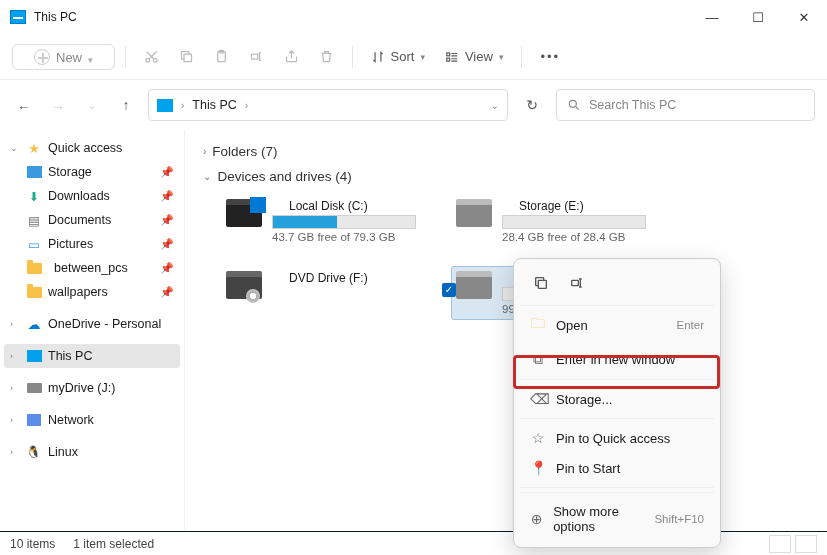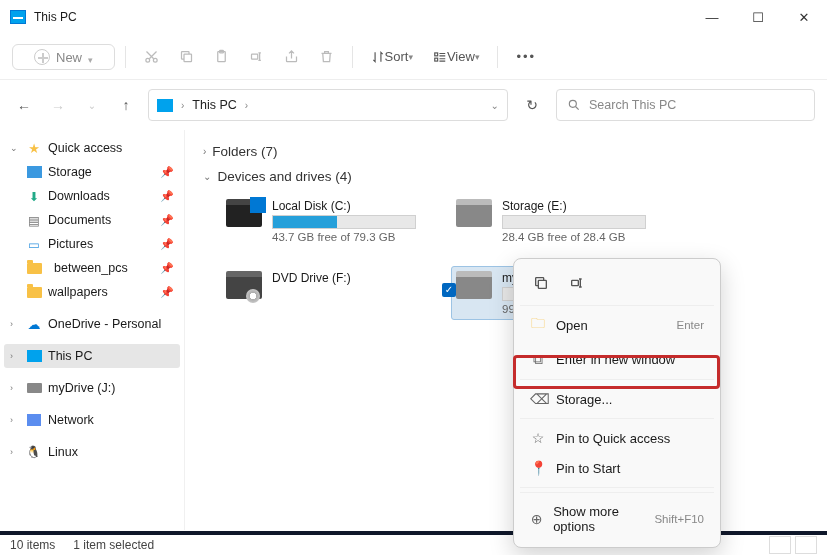--- a/index.html
+++ b/index.html
@@ -4,21 +4,21 @@
 <style>
   * { box-sizing: border-box; font-family: "Segoe UI", Arial, sans-serif; }
   body { margin: 0; background: #fff; width: 827px; height: 555px; overflow: hidden; position: relative; color: #1a1a1a; font-size: 12.5px; }
   .titlebar { height: 34px; display: flex; align-items: center; padding-left: 10px; }
   .titlebar .icon { width: 16px; height: 14px; background: #00a2ed; border: 1px solid #0078d4; margin-right: 8px; position: relative; }
   .titlebar .icon:before { content:""; position:absolute; left:2px; top:6px; width:10px; height:2px; background:#fff; }
   .titlebar .title { font-size: 12px; }
   .winbtns { margin-left: auto; display:flex; }
   .winbtn { width:46px; height:34px; display:flex; align-items:center; justify-content:center; font-size:13px; color:#333; }
   .toolbar { height: 46px; border-bottom:1px solid #eee; display:flex; align-items:center; padding: 0 12px; gap:4px; }
-  .tbtn { padding:6px 8px; border-radius:4px; color:#555; display:flex; align-items:center; font-size:13px; }
+  .tbtn { padding:6px 8px; border-radius:4px; color:#555; display:flex; align-items:center; gap:6px; font-size:13px; }
   .tbtn.disabled { color:#bbb; }
   .newbtn { border:1px solid #ddd; padding:4px 21px; border-radius:6px; display:flex; align-items:flex-end; gap:6px; color:#888; font-size:13px;}
   .newbtn .plus { width:16px; height:16px; border:1px solid #ccc; border-radius:50%; position:relative; }
   .newbtn .plus:before,.newbtn .plus:after{content:"";position:absolute;background:#ccc;}
   .newbtn .plus:before{left:7px;top:3px;width:2px;height:10px;}
   .newbtn .plus:after{top:7px;left:3px;height:2px;width:10px;}
   .sep { width:1px; height:22px; background:#e5e5e5; margin:0 6px; }
   svg { display:block; }
   .navrow { height:50px; display:flex; align-items:center; padding:0 12px; gap:10px; }
   .navarrow { width:24px; text-align:center; color:#555; font-size:14px; }
@@ -51,35 +51,35 @@
   .drives { display:flex; flex-wrap:wrap; gap:18px 30px; }
   .drive { width:200px; display:flex; gap:10px; align-items:flex-start; padding:4px; border:1px solid transparent; border-radius:3px; }
   .drive.selected { background:#d8e6f2; border:1px solid #9cc3e4; }
   .drive .dicon { width:36px; height:28px; background:#888; border-radius:2px; border-top:6px solid #bbb; position:relative; flex-shrink:0;}
   .drive .dicon.sel:before { content:"✓"; position:absolute; left:-14px; top:6px; background:#0067c0; color:#fff; width:14px; height:14px; font-size:10px; text-align:center; line-height:14px; border-radius:2px;}
   .drive .dicon.win { background:#222; border-top:6px solid #444;}
   .drive .dicon.win:after { content:""; position:absolute; right:-4px; top:-8px; width:16px; height:16px; background:#0078d4; }
   .drive .dicon.dvd { background:#444; border-top:6px solid #666;}
   .drive .dicon.dvd:after{content:"";position:absolute;right:2px;bottom:-4px;width:14px;height:14px;border-radius:50%;background:radial-gradient(circle,#fff 30%,#aaa 31%,#ddd);}
   .drive .dinfo { flex:1; font-size:12px; }
-  .drive .dname { margin-bottom:2px; }
+  .drive .dname { margin-bottom:2px;margin-left:17px; }
   .drive .dbar { height:14px; background:#e8e8e8; border:1px solid #d0d0d0; margin-bottom:2px; position:relative; }
   .drive .dbar .fill { height:100%; background:#26a0da; }
   .drive .dbar .fill.sel { background:#fff; opacity:0.5; }
   .drive .dfree { color:#666; font-size:11.5px; }
   .context { position:absolute; left:513px; top:258px; width:208px; background:#f9f9f9; border:1px solid #ccc; border-radius:8px; box-shadow:0 8px 24px rgba(0,0,0,0.18); padding:6px; font-size:13px; z-index:10;}
   .ctx-top { display:flex; gap:6px; padding:4px 6px 8px 6px; border-bottom:1px solid #eee; }
   .ctx-top .cbtn { width:30px; height:28px; display:flex; align-items:center; justify-content:center; border-radius:4px; color:#555;}
   .ctx-row { display:flex; align-items:center; padding:7px 10px; gap:10px; border-radius:4px; }
   .ctx-row .cico { width:16px; text-align:center; color:#666; font-size:14px; }
   .ctx-row .shortcut { margin-left:auto; color:#888; font-size:11.5px; }
   .ctx-row.folder .cico { color:#f8c146; }
   .ctx-divider { height:1px; background:#eee; margin:4px 0; }
   .highlight-box { position:absolute; left:513px; top:355px; width:207px; height:34px; border:3px solid #c52b2b; border-radius:4px; z-index:20; pointer-events:none;}
-  .statusbar { position:absolute; bottom:0; left:0; right:0; height:24px; border-top:4px solid #0f172a; display:flex; align-items:center; padding:0 10px; gap:18px; font-size:12px; color:#444; }
+  .statusbar { position:absolute; bottom:0; left:0; right:0; height:24px; border-top:1px solid #0f172a; display:flex; align-items:center; padding:0 10px; gap:18px; font-size:12px; color:#444; }
   .statusbar .viewbtns { margin-left:auto; display:flex; gap:4px;}
   .statusbar .vbtn { width:22px; height:18px; border:1px solid #ddd; }
 </style>
 </head>
 <body>
 
 <div class="titlebar">
   <div class="icon"></div>
   <div class="title">This PC</div>
   <div class="winbtns">

